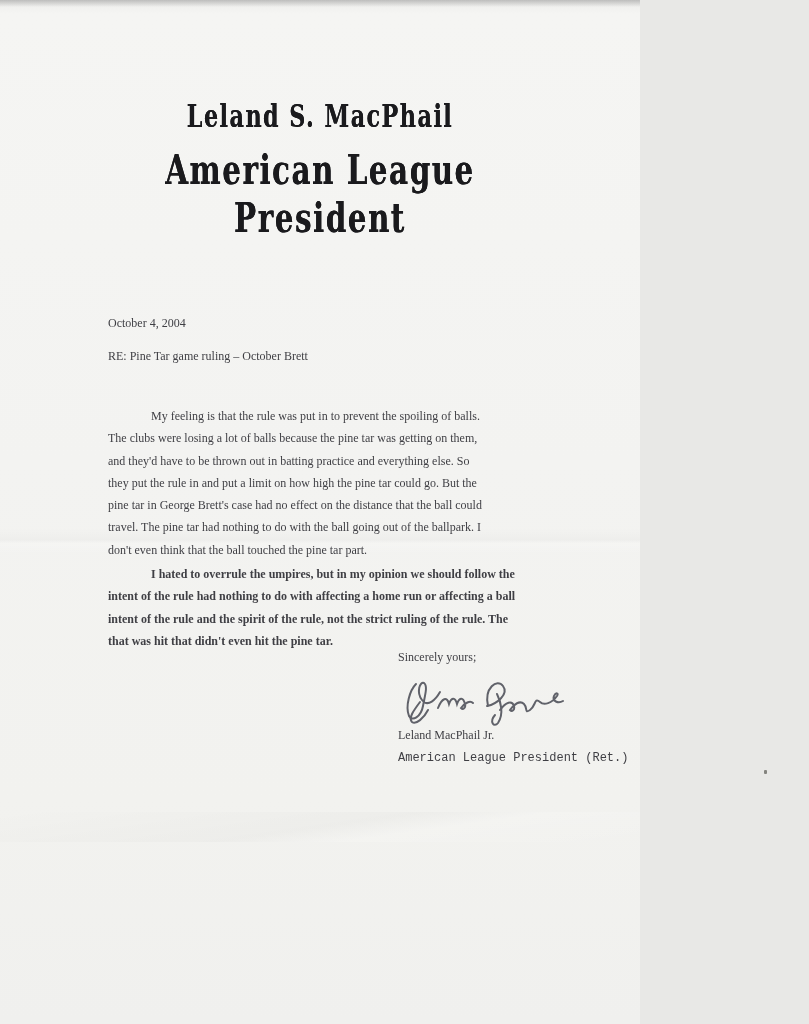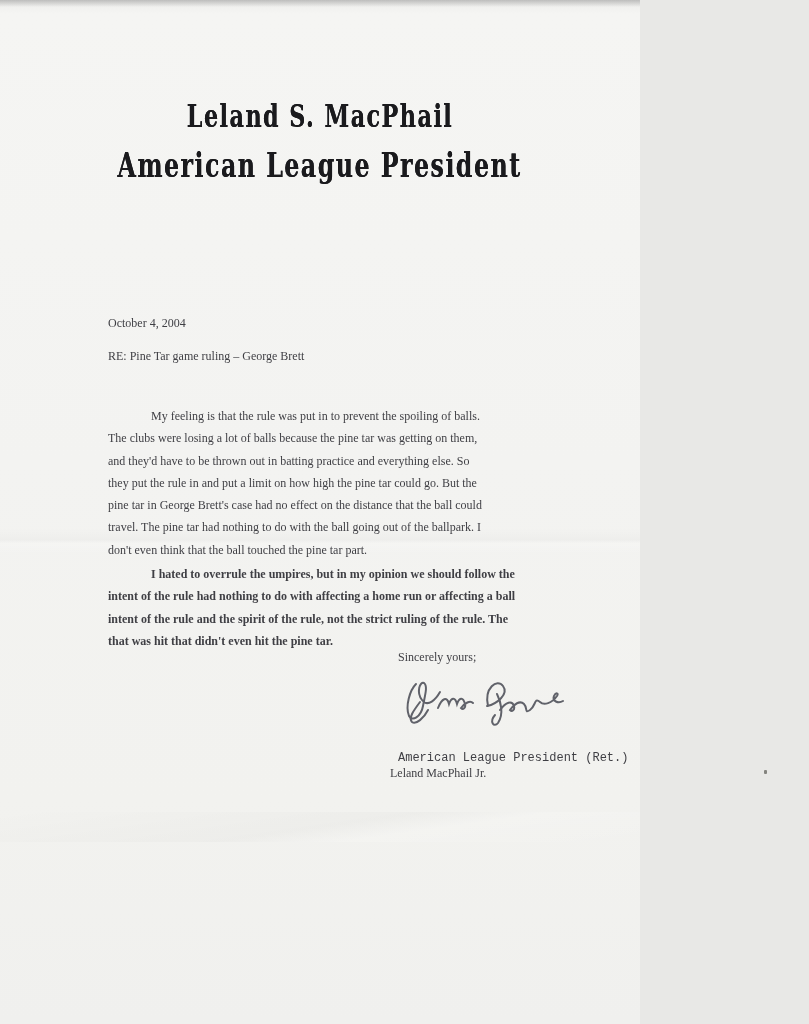--- a/index.html
+++ b/index.html
@@ -30,42 +30,42 @@
     pointer-events: none;
   }
   .letterhead-name, .letterhead-title {
     position: absolute; left: 0; width: 100%;
     text-align: center;
     color: #1a1a1d;
     font-family: "DejaVu Serif", serif;
     font-weight: 700;
   }
   .letterhead-name  { top: 98px;  font-size: 31px; }
-  .letterhead-title { top: 146px; font-size: 33px; }
+  .letterhead-title { top: 146px; font-size: 41px; }
   .condense {
     display: inline-block;
     transform: scaleX(0.72);
     transform-origin: 50% 50%;
     letter-spacing: 2px;
     text-shadow: 0 0 0.7px #1a1a1d;
   }
   .typed {
     position: absolute;
     font-size: 12px;
     color: #3f3f44;
   }
   .doc-line { height: 22.3px; line-height: 22.3px; white-space: nowrap; }
   .first-line { padding-left: 43px; margin-top: 22px; }
   .date-block    { left: 108px; top: 316px; }
   .subject-block { left: 108px; top: 349px; }
   .para-1 { left: 108px; top: 383px; }
   .para-2 { left: 108px; top: 541px; font-weight: bold; }
   .salutation    { left: 398px; top: 650px; }
   .signature-box { position: absolute; left: 400px; top: 672px; width: 170px; height: 60px; }
-  .signer-name   { left: 390px; top: 728px; margin-top: 38px; }
+  .signer-name   { left: 398px; top: 728px; }
   .signer-title  { left: 398px; top: 751px; font-family: Liberation Mono, monospace; }
   .scan-speck {
     position: absolute; left: 764px; top: 770px;
     width: 3px; height: 4px; border-radius: 1px;
     background: #84847f;
   }
 </style>
 </head>
 <body>
 
@@ -75,21 +75,21 @@
   <div class="crease-b"></div>
 
   <div class="letterhead-name">
     <span class="condense">Leland S. MacPhail</span>
   </div>
   <div class="letterhead-title">
     <span class="condense">American League President</span>
   </div>
 
   <div class="typed date-block">October 4, 2004</div>
-  <div class="typed subject-block">RE: Pine Tar game ruling – George Brett</div>
+  <div class="typed subject-block">RE: Pine Tar game ruling – October Brett</div>
 
   <div class="typed para-1">
     <div class="doc-line first-line">My feeling is that the rule was put in to prevent the spoiling of balls.</div>
     <div class="doc-line">The clubs were losing a lot of balls because the pine tar was getting on them,</div>
     <div class="doc-line">and they'd have to be thrown out in batting practice and everything else. So</div>
     <div class="doc-line">they put the rule in and put a limit on how high the pine tar could go. But the</div>
     <div class="doc-line">pine tar in George Brett's case had no effect on the distance that the ball could</div>
     <div class="doc-line">travel. The pine tar had nothing to do with the ball going out of the ballpark. I</div>
     <div class="doc-line">don't even think that the ball touched the pine tar part.</div>
   </div>

